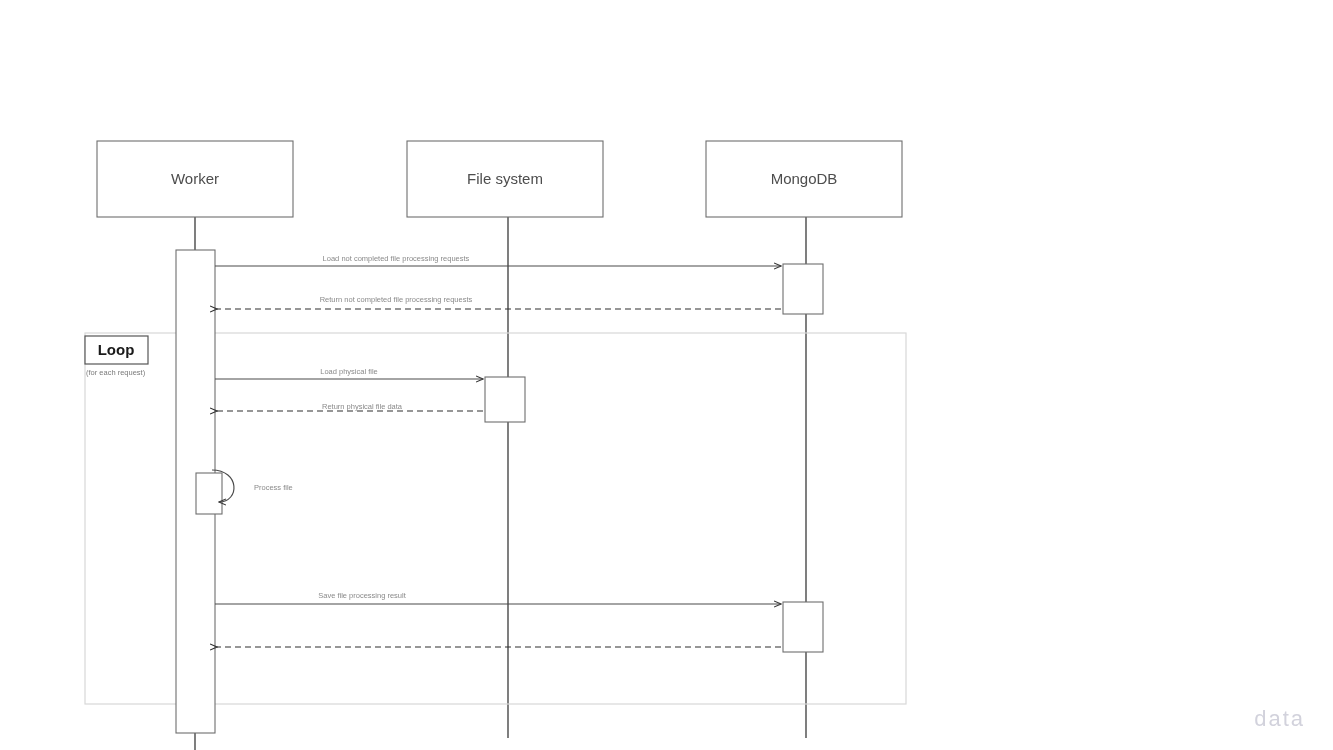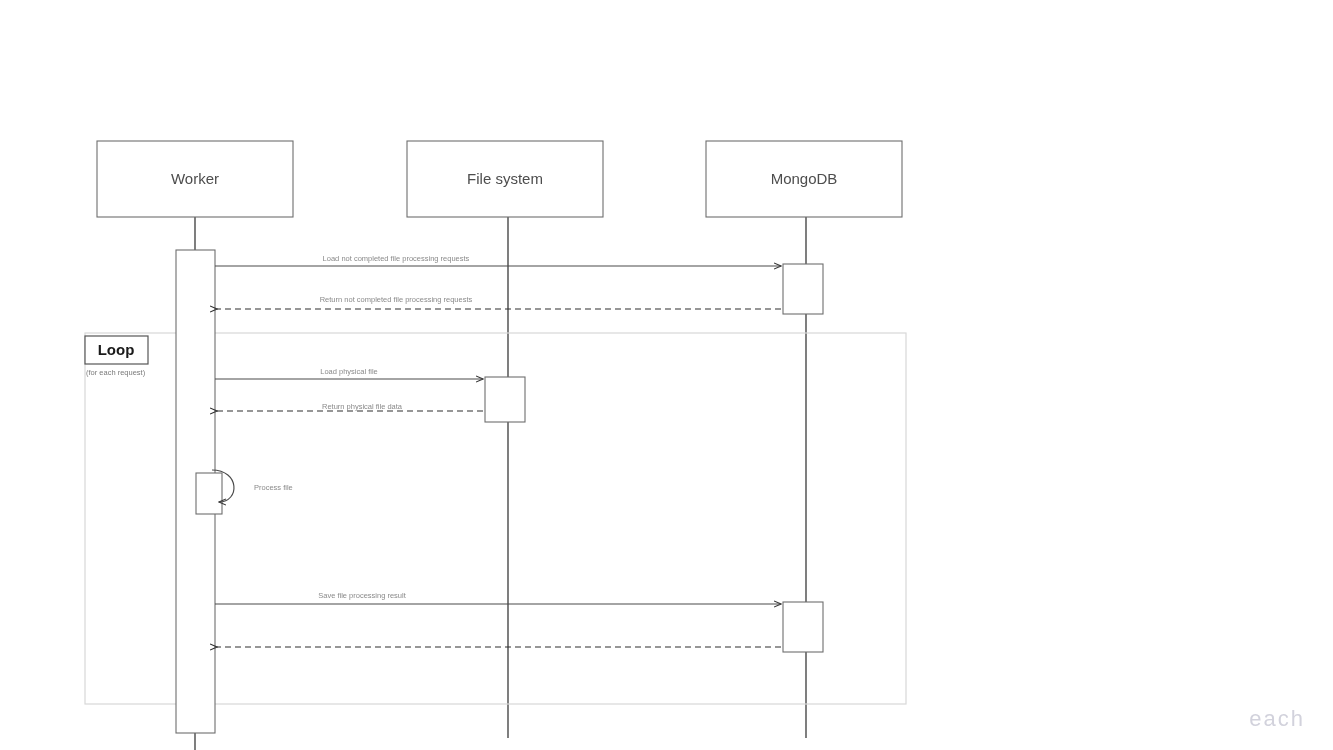--- a/index.html
+++ b/index.html
@@ -177,13 +177,13 @@
     <line class="arrow-solid" x1="215" y1="604" x2="781" y2="604" marker-end="url(#arrowSolid)"></line>
     <text class="msg-label" x="362" y="598">Save file processing result</text>
   </g>
 
   <g>
     <line class="arrow-dashed" x1="781" y1="647" x2="217" y2="647" marker-end="url(#arrowSolidL)"></line>
     <text class="msg-label" x="396" y="641"></text>
   </g>
 </svg>
 
-<div id="watermark">each</div>
+<div id="watermark">data</div>
 
 </body></html>

